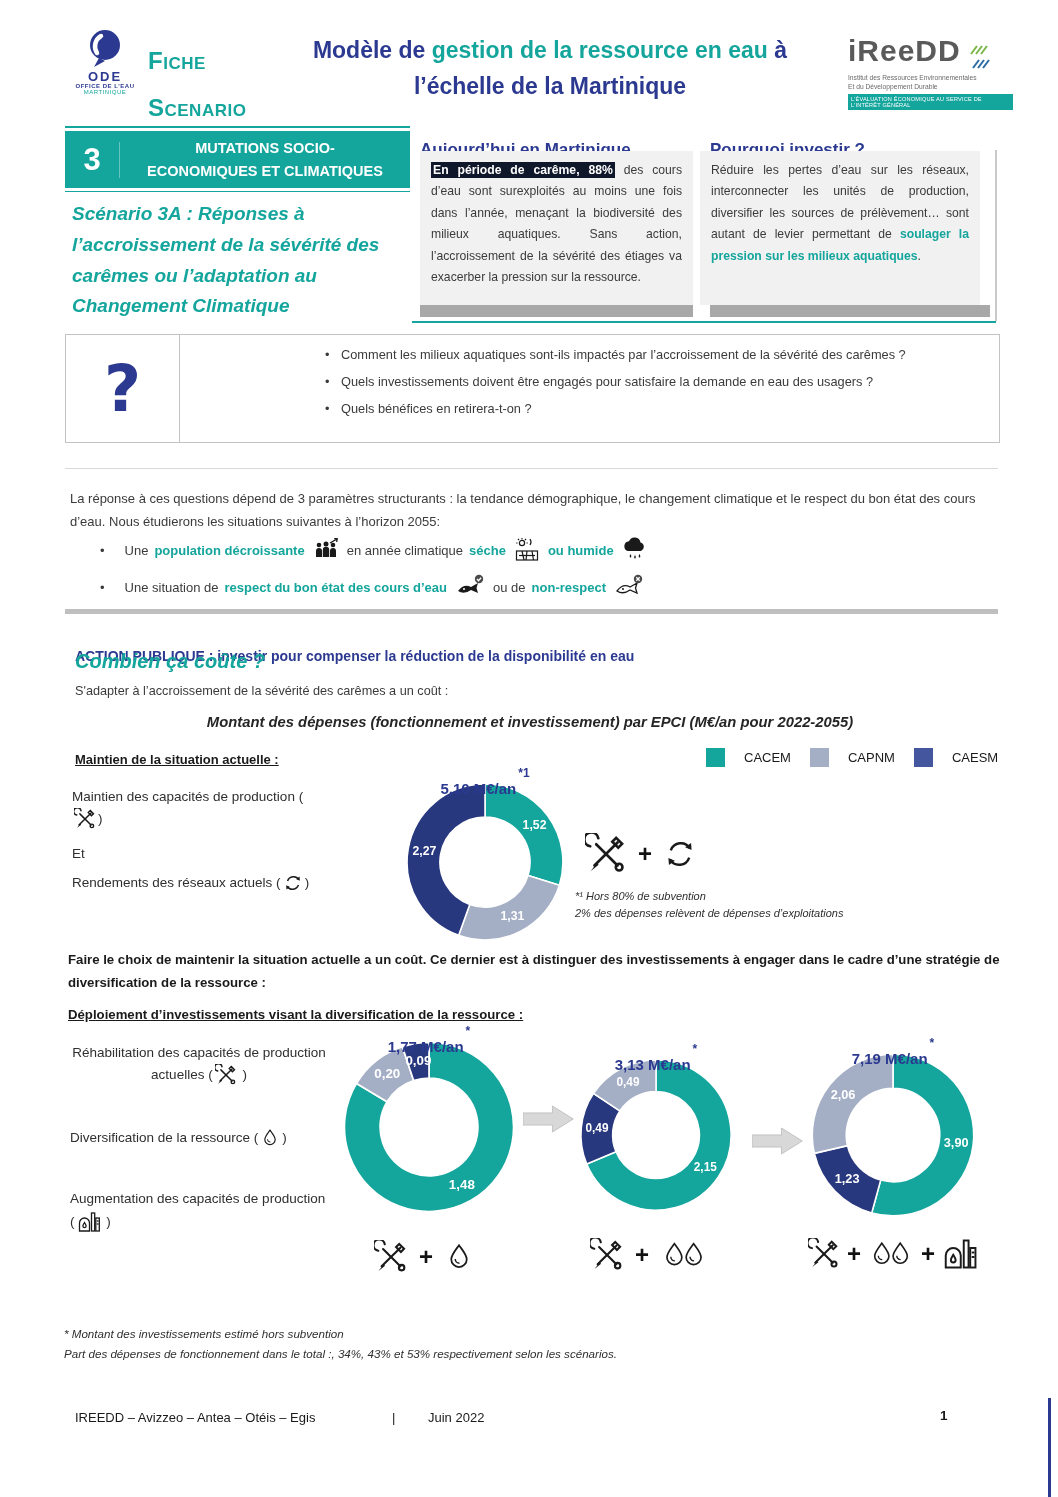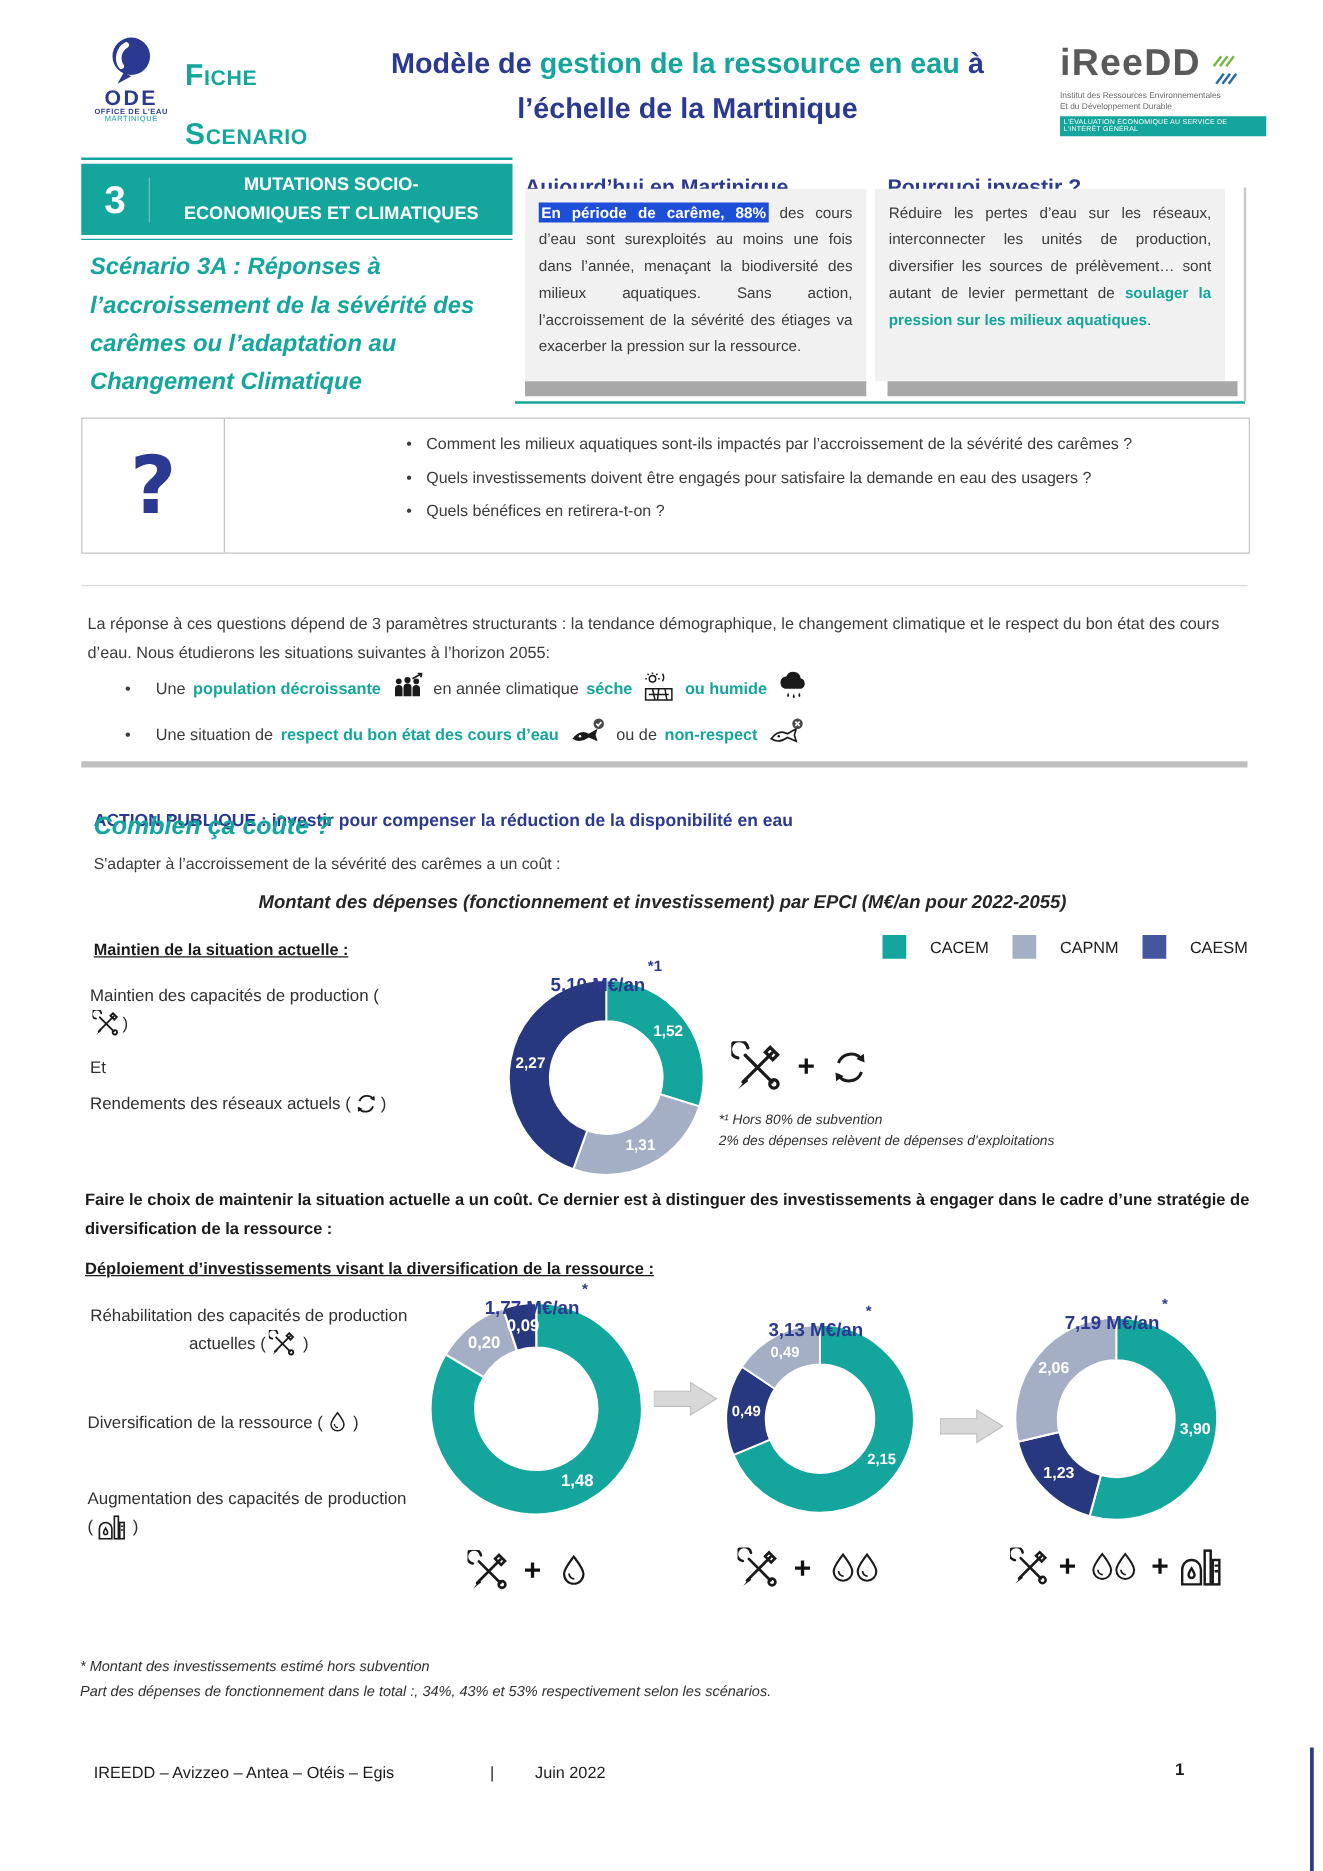--- a/index.html
+++ b/index.html
@@ -1,21 +1,21 @@
 <!DOCTYPE html>
 <html><head>
 <meta charset="utf-8">
 <style>
   html,body{margin:0;padding:0;background:#fff;}
   .page{position:relative;width:1058px;height:1497px;background:#fff;overflow:hidden;
         font-family:"Liberation Sans",sans-serif;color:#3b3b3b;}
   .abs{position:absolute;}
   
   .ode-logo{left:66px;top:28px;width:78px;text-align:center;}
-  .ode-word{font-size:17px;font-weight:bold;color:#2b3990;letter-spacing:2px;line-height:1;}
+  .ode-word{font-size:13px;font-weight:bold;color:#2b3990;letter-spacing:2px;line-height:1;}
   .ode-sub{font-size:6px;color:#2b3990;font-weight:bold;letter-spacing:.5px;}
   .ode-sub2{font-size:6px;color:#14a59c;letter-spacing:.5px;}
   .doc-type{left:148px;top:38px;color:#14a59c;font-weight:bold;font-size:24px;
             font-variant:small-caps;line-height:1.95;letter-spacing:.5px;}
   .main-title{left:255px;top:33px;width:590px;text-align:center;font-size:23px;font-weight:bold;line-height:1.55;}
   .navy{color:#2b3990;} .teal{color:#14a59c;}
   .ireedd{left:848px;top:36px;width:165px;}
   .ireedd-name{font-size:30px;font-weight:bold;color:#5a5a5a;letter-spacing:1px;line-height:1;display:inline-block;}
   .ireedd-sub{font-size:6.7px;color:#6a6a6a;line-height:1.35;margin-top:3px;}
   .ireedd-banner{margin-top:3px;background:#14a59c;color:#fff;font-size:5.6px;padding:2px 3px;letter-spacing:.2px;}
@@ -27,21 +27,21 @@
   .rule-teal-bot{left:65px;top:191px;width:345px;height:1px;background:#14a59c;}
   .scenario-title{left:72px;top:199px;width:344px;color:#14a59c;font-weight:bold;font-style:italic;
                   font-size:19px;line-height:1.62;}
   
   .col-head{font-size:17px;font-weight:bold;color:#2b3990;margin-top:16px;}
   .today-head{left:420px;top:124px;}
   .why-head{left:710px;top:124px;}
   .gray-box{background:#f1f1f1;padding:9px 11px;font-size:12.2px;line-height:1.76;text-align:justify;color:#3b3b3b;}
   .today-box{left:420px;top:151px;width:251px;height:136px;}
   .why-box{left:700px;top:151px;width:258px;height:136px;}
-  .hl{background:#1d4ed8;color:#fff;font-weight:bold;padding:1px 2px;}
+  .hl{background:#0f172a;color:#fff;font-weight:bold;padding:1px 2px;}
   .em-teal{color:#14a59c;font-weight:bold;}
   .shadow-bar{height:12px;background:#a8a8a8;}
   .shadow1{left:420px;top:305px;width:273px;}
   .shadow2{left:710px;top:305px;width:280px;}
   .rule-teal-right{left:412px;top:321px;width:584px;height:2px;background:#14a59c;}
   .vline-right{left:995px;top:150px;width:2px;height:171px;background:#c9c9c9;}
   
   .q-table{left:65px;top:334px;width:933px;height:107px;border:1px solid #c3c3c3;display:flex;}
   .q-left{width:113px;border-right:1px solid #c3c3c3;display:flex;align-items:center;justify-content:center;}
   .q-mark{font-size:64px;font-weight:bold;color:#2b3990;font-family:"DejaVu Sans",sans-serif;}

